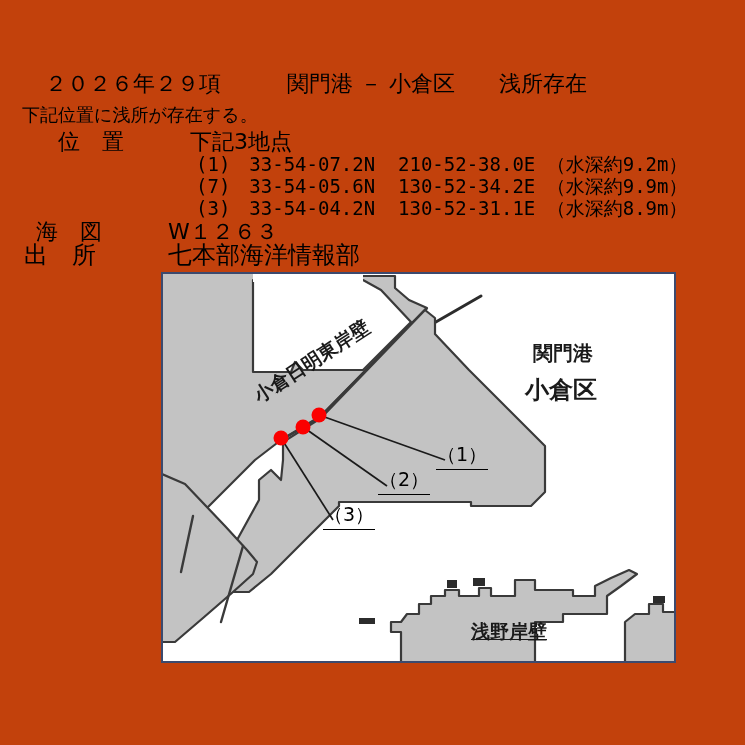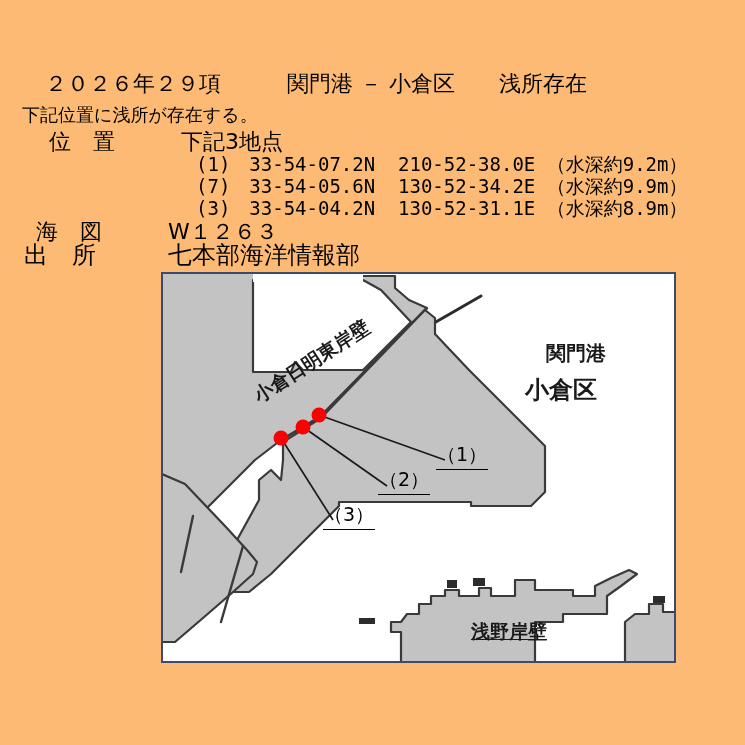--- a/index.html
+++ b/index.html
@@ -4,21 +4,21 @@
 <style>
   html, body {
     margin: 0;
     padding: 0;
     background: #ffffff;
   }
   #page {
     position: relative;
     width: 745px;
     height: 745px;
-    background: #fdba74;
+    background: #c2410c;
     font-family: "DejaVu Sans", "Liberation Sans", sans-serif;
     overflow: hidden;
   }
 
   
   .notice-text {
     position: absolute;
     left: 0;
     top: 0;
     width: 745px;
@@ -31,21 +31,21 @@
     font-size: 21px;
     line-height: 24px;
   }
   .line-mono {
     font-family: "DejaVu Sans Mono", "Liberation Mono", monospace;
     font-size: 19px;
     letter-spacing: 0px;
   }
   .ttl-row     { left: 45px;  top: 72px;  font-size: 22px; }
   .subj-row    { left: 22px;  top: 103px; font-size: 18px; }
-  .pos-row     { left: 49px;  top: 130px; font-size: 22px; }
+  .pos-row     { left: 58px;  top: 130px; font-size: 22px; }
   .coord-1     { left: 196px; top: 152px; }
   .coord-2     { left: 196px; top: 174px; }
   .coord-3     { left: 196px; top: 196px; text-align: center; }
   .chart-row   { left: 36px;  top: 220px; font-size: 22px; }
   .src-row     { left: 24px;  top: 243px; font-size: 24px; }
 
   
   #map-frame {
     position: absolute;
     left: 161px;
@@ -60,21 +60,21 @@
   #map-svg { display: block; }
 
   .map-label {
     position: absolute;
     color: #1a1a1a;
     font-family: "DejaVu Sans", "Liberation Sans", sans-serif;
     white-space: pre;
     font-size: 19px;
     font-weight: 600;
   }
-  #lbl-port   { left: 353px; top: 66px;  font-size: 20px; padding-left: 30px; }
+  #lbl-port   { left: 340px; top: 66px;  font-size: 20px; padding-left: 30px; }
   #lbl-ward   { left: 362px; top: 100px; font-size: 24px; }
   #lbl-asano  { left: 308px; top: 345px; font-size: 19px; text-decoration: underline; }
   #lbl-quay {
     left: 86px;
     top: 113px;
     font-size: 19px;
     transform: rotate(-33deg);
     transform-origin: left top;
   }
 

